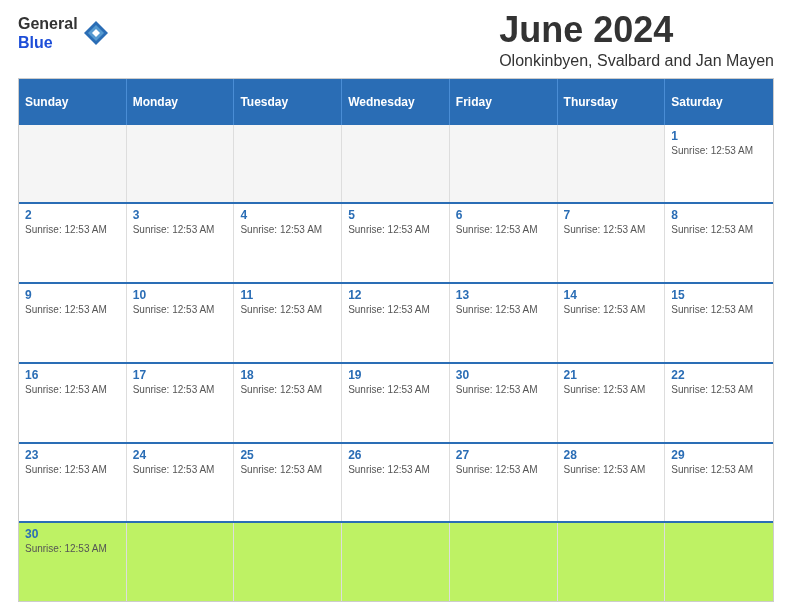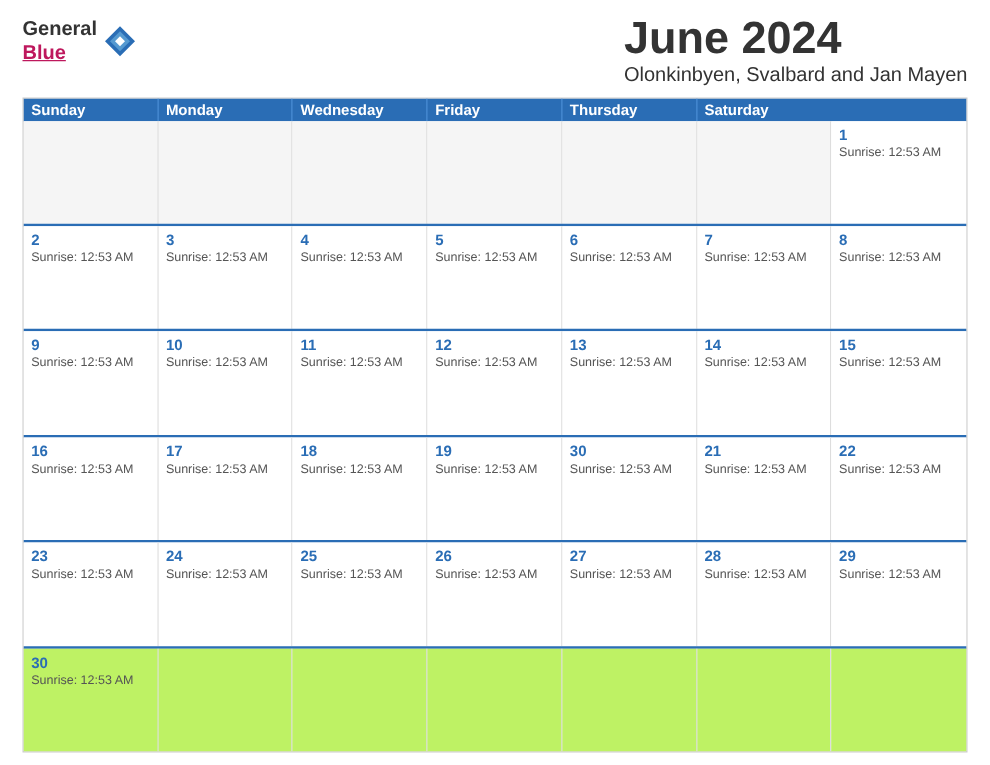--- a/index.html
+++ b/index.html
@@ -62,21 +62,21 @@
     }
     .cal-header {
       display: grid;
       grid-template-columns: repeat(7, 1fr);
       background: #2a6db5;
     }
     .cal-header-cell {
       color: #fff;
       font-weight: bold;
       font-size: 12px;
-      padding: 2px 6px;
+      padding: 16px 6px;
       border-right: 1px solid #4a8dd5;
     }
     .cal-header-cell:last-child {
       border-right: none;
     }
     .cal-body {
       flex: 1;
       display: flex;
       flex-direction: column;
     }
@@ -121,38 +121,39 @@
     }
   </style>
 </head>
 <body>
 
 <div class="page">
   <div class="header">
     <div class="logo">
       <div class="logo-text">
         <span style="font-size:16px;font-weight:bold;color:#333;line-height:1.2;">General</span>
-        <span style="font-size:16px;font-weight:bold;color:#be185d;line-height:1.2;text-decoration:underline;">Blue</span>
+        <span style="font-size:16px;font-weight:bold;color:#1d4ed8;line-height:1.2;">Blue</span>
       </div>
       <svg class="logo-icon" viewBox="0 0 28 28" xmlns="http://www.w3.org/2000/svg">
         <polygon points="14,2 26,14 14,26 2,14" fill="#2a6db5"></polygon>
         <polygon points="14,6 22,14 14,22 6,14" fill="#5599d0"></polygon>
         <polygon points="14,10 18,14 14,18 10,14" fill="#fff"></polygon>
       </svg>
     </div>
     <div class="title-block">
       <div class="title-month">June 2024</div>
       <div class="title-location">Olonkinbyen, Svalbard and Jan Mayen</div>
     </div>
   </div>
 
   <div class="calendar">
     <div class="cal-header">
     <div class="cal-header-cell">Sunday</div>
         <div class="cal-header-cell">Monday</div>
+        <div class="cal-header-cell">Tuesday</div>
         <div class="cal-header-cell">Wednesday</div>
         <div class="cal-header-cell">Friday</div>
         <div class="cal-header-cell">Thursday</div>
         <div class="cal-header-cell">Saturday</div>
       </div>
     <div class="cal-body">
     <div class="cal-week">
           <div class="cal-cell empty"></div>
           <div class="cal-cell empty"></div>
           <div class="cal-cell empty"></div>

